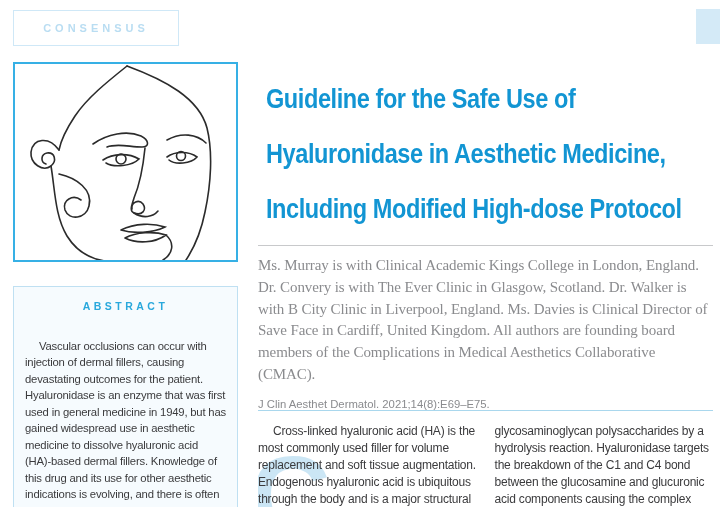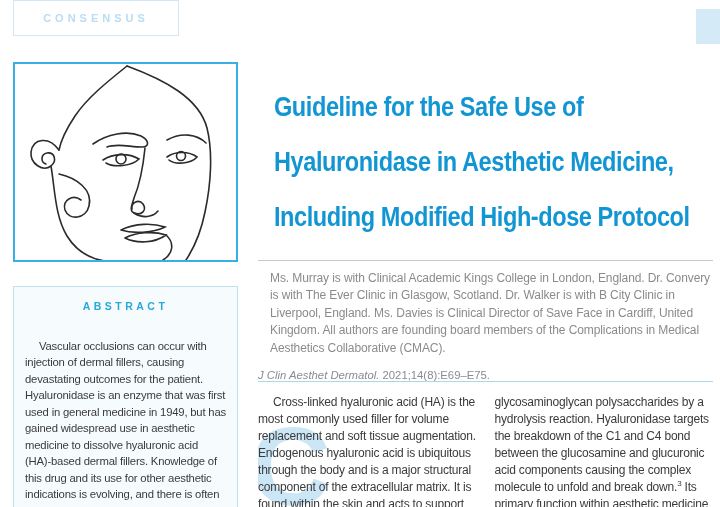--- a/index.html
+++ b/index.html
@@ -2,21 +2,21 @@
 <html><head>
 <meta charset="utf-8">
 <style>
   html,body{margin:0;padding:0;background:#e8e8e8;}
   .page{
     position:relative;width:720px;height:507px;overflow:hidden;background:#ffffff;
     font-family:"Liberation Sans","DejaVu Sans",sans-serif;color:#3b3b3d;
   }
   
   .banner{
-    position:absolute;left:13px;top:0;width:164px;height:34px;
+    position:absolute;left:13px;top:10px;width:164px;height:34px;
     border:1px solid #cfe8f7;display:flex;align-items:center;justify-content:center;
   }
   .banner span{
     color:#b9ddf2;font-weight:bold;font-size:11px;letter-spacing:4px;
   }
   .corner-deco{
     position:absolute;right:0;top:9px;width:24px;height:35px;background:#d4eaf7;
   }
   
   .figure-box{
@@ -33,37 +33,37 @@
   .abstract-heading{
     text-align:center;color:#29a8dc;font-weight:bold;font-size:10.5px;
     letter-spacing:3.5px;margin:1px 0 26px 0;
   }
   .abstract-text{
     margin:0;font-size:11.3px;line-height:1.46;letter-spacing:-0.2px;color:#3b3b3d;
     text-indent:14px;
   }
   
   .main{position:absolute;left:258px;top:0;width:455px;}
-  .title{margin:16px;padding-top:63px;}
+  .title{margin:8px;padding-top:63px;}
   .title-line{
     display:block;color:#1295d3;font-weight:bold;font-size:28px;line-height:55px;
     letter-spacing:-0.5px;transform:scaleX(0.84);transform-origin:0 50%;white-space:nowrap;
   }
   .rule{border:0;height:1px;margin:0;}
   .rule-gray{background:#c8c9cb;margin-top:9px;}
   .rule-blue{background:#a9d7ed;}
   .byline{
     margin:9px 0 0 0;color:#77787b;font-weight:bold;font-size:13px;line-height:1.3;
     letter-spacing:-0.2px;
   }
   .affiliations{
-    margin:9px 0 0 12px;color:#8a8b8e;font-size:12px;line-height:1.45;letter-spacing:-0.1px;
+    margin:9px 0 0 0;color:#8a8b8e;font-size:15px;line-height:1.45;letter-spacing:-0.1px;font-family:Liberation Serif, serif;
   }
   .citation{margin:12px 0 0 0;color:#8a8b8e;font-size:11.3px;}
-  .citation .journal{font-style:italic;}
+  .citation .journal{}
   
   .columns{display:flex;gap:18px;margin-top:12px;height:123px;overflow:hidden;}
   .col{width:218.5px;position:relative;}
   .dropcap{
     position:absolute;left:-8px;top:28px;z-index:0;color:#cbe6f5;
     font-weight:bold;font-size:112px;line-height:0.8;
   }
   .body-text{
     position:relative;z-index:1;margin:0;font-size:12px;line-height:1.42;
     letter-spacing:-0.2px;color:#3b3b3d;

